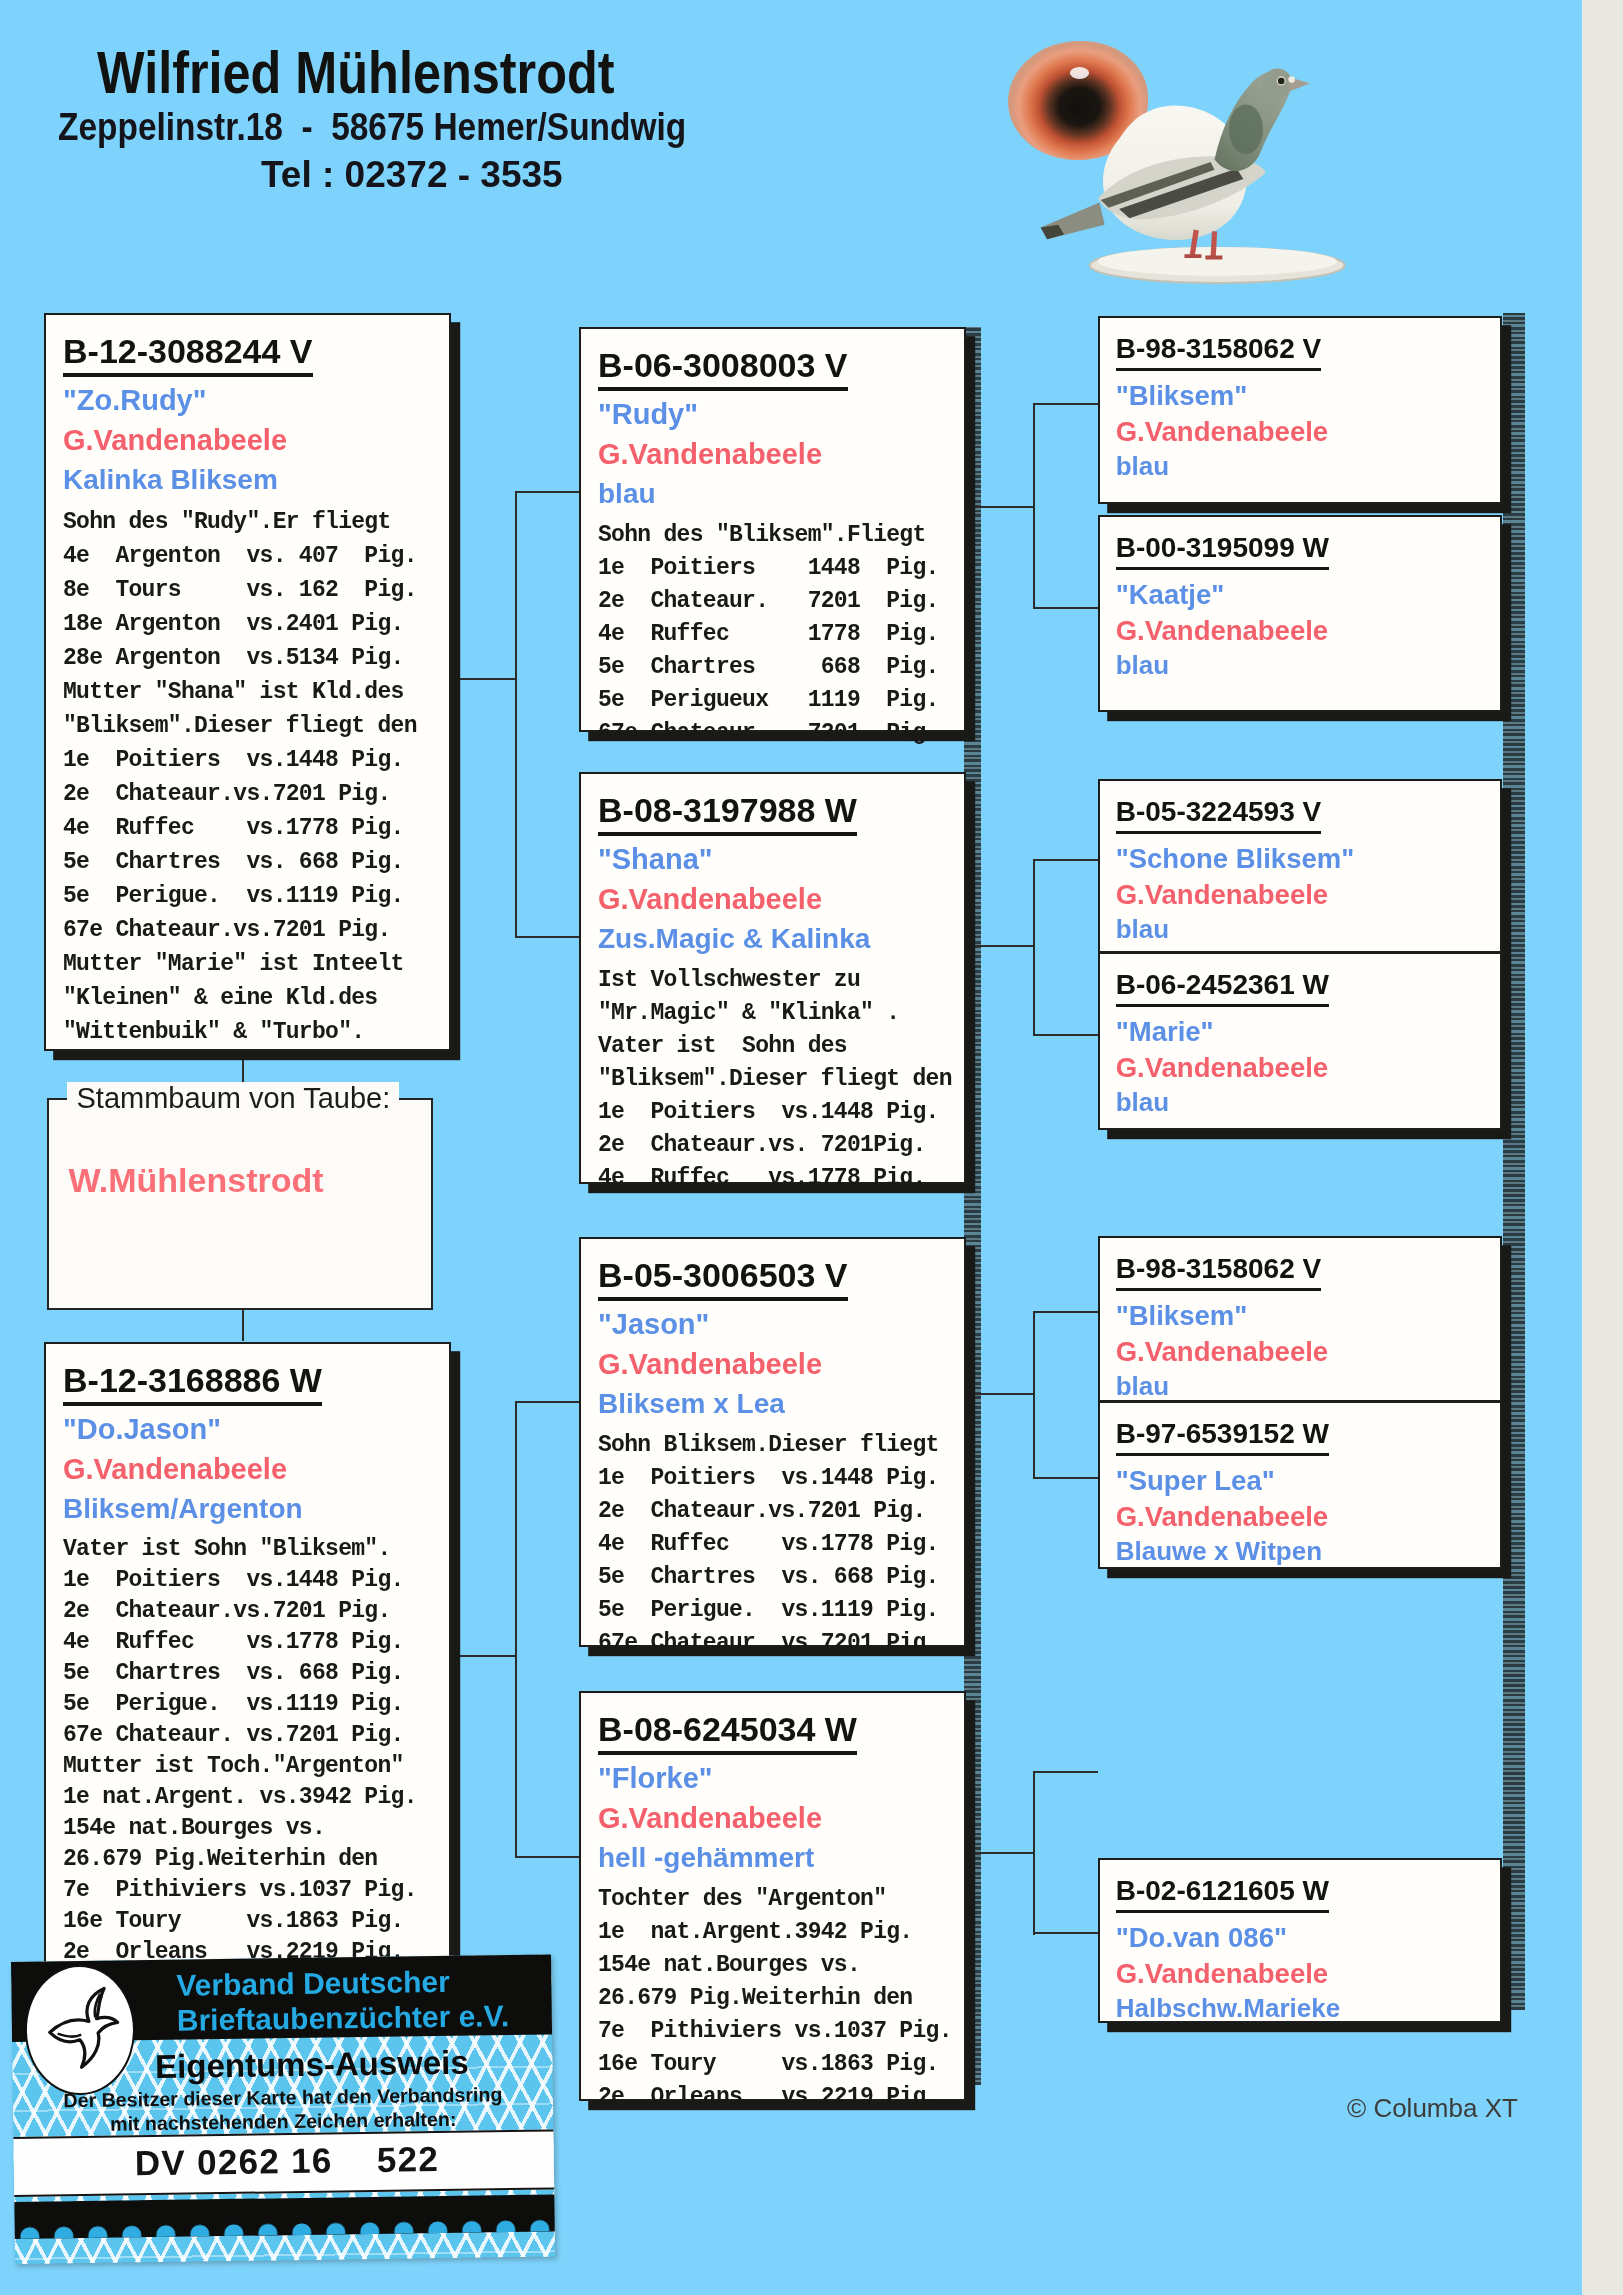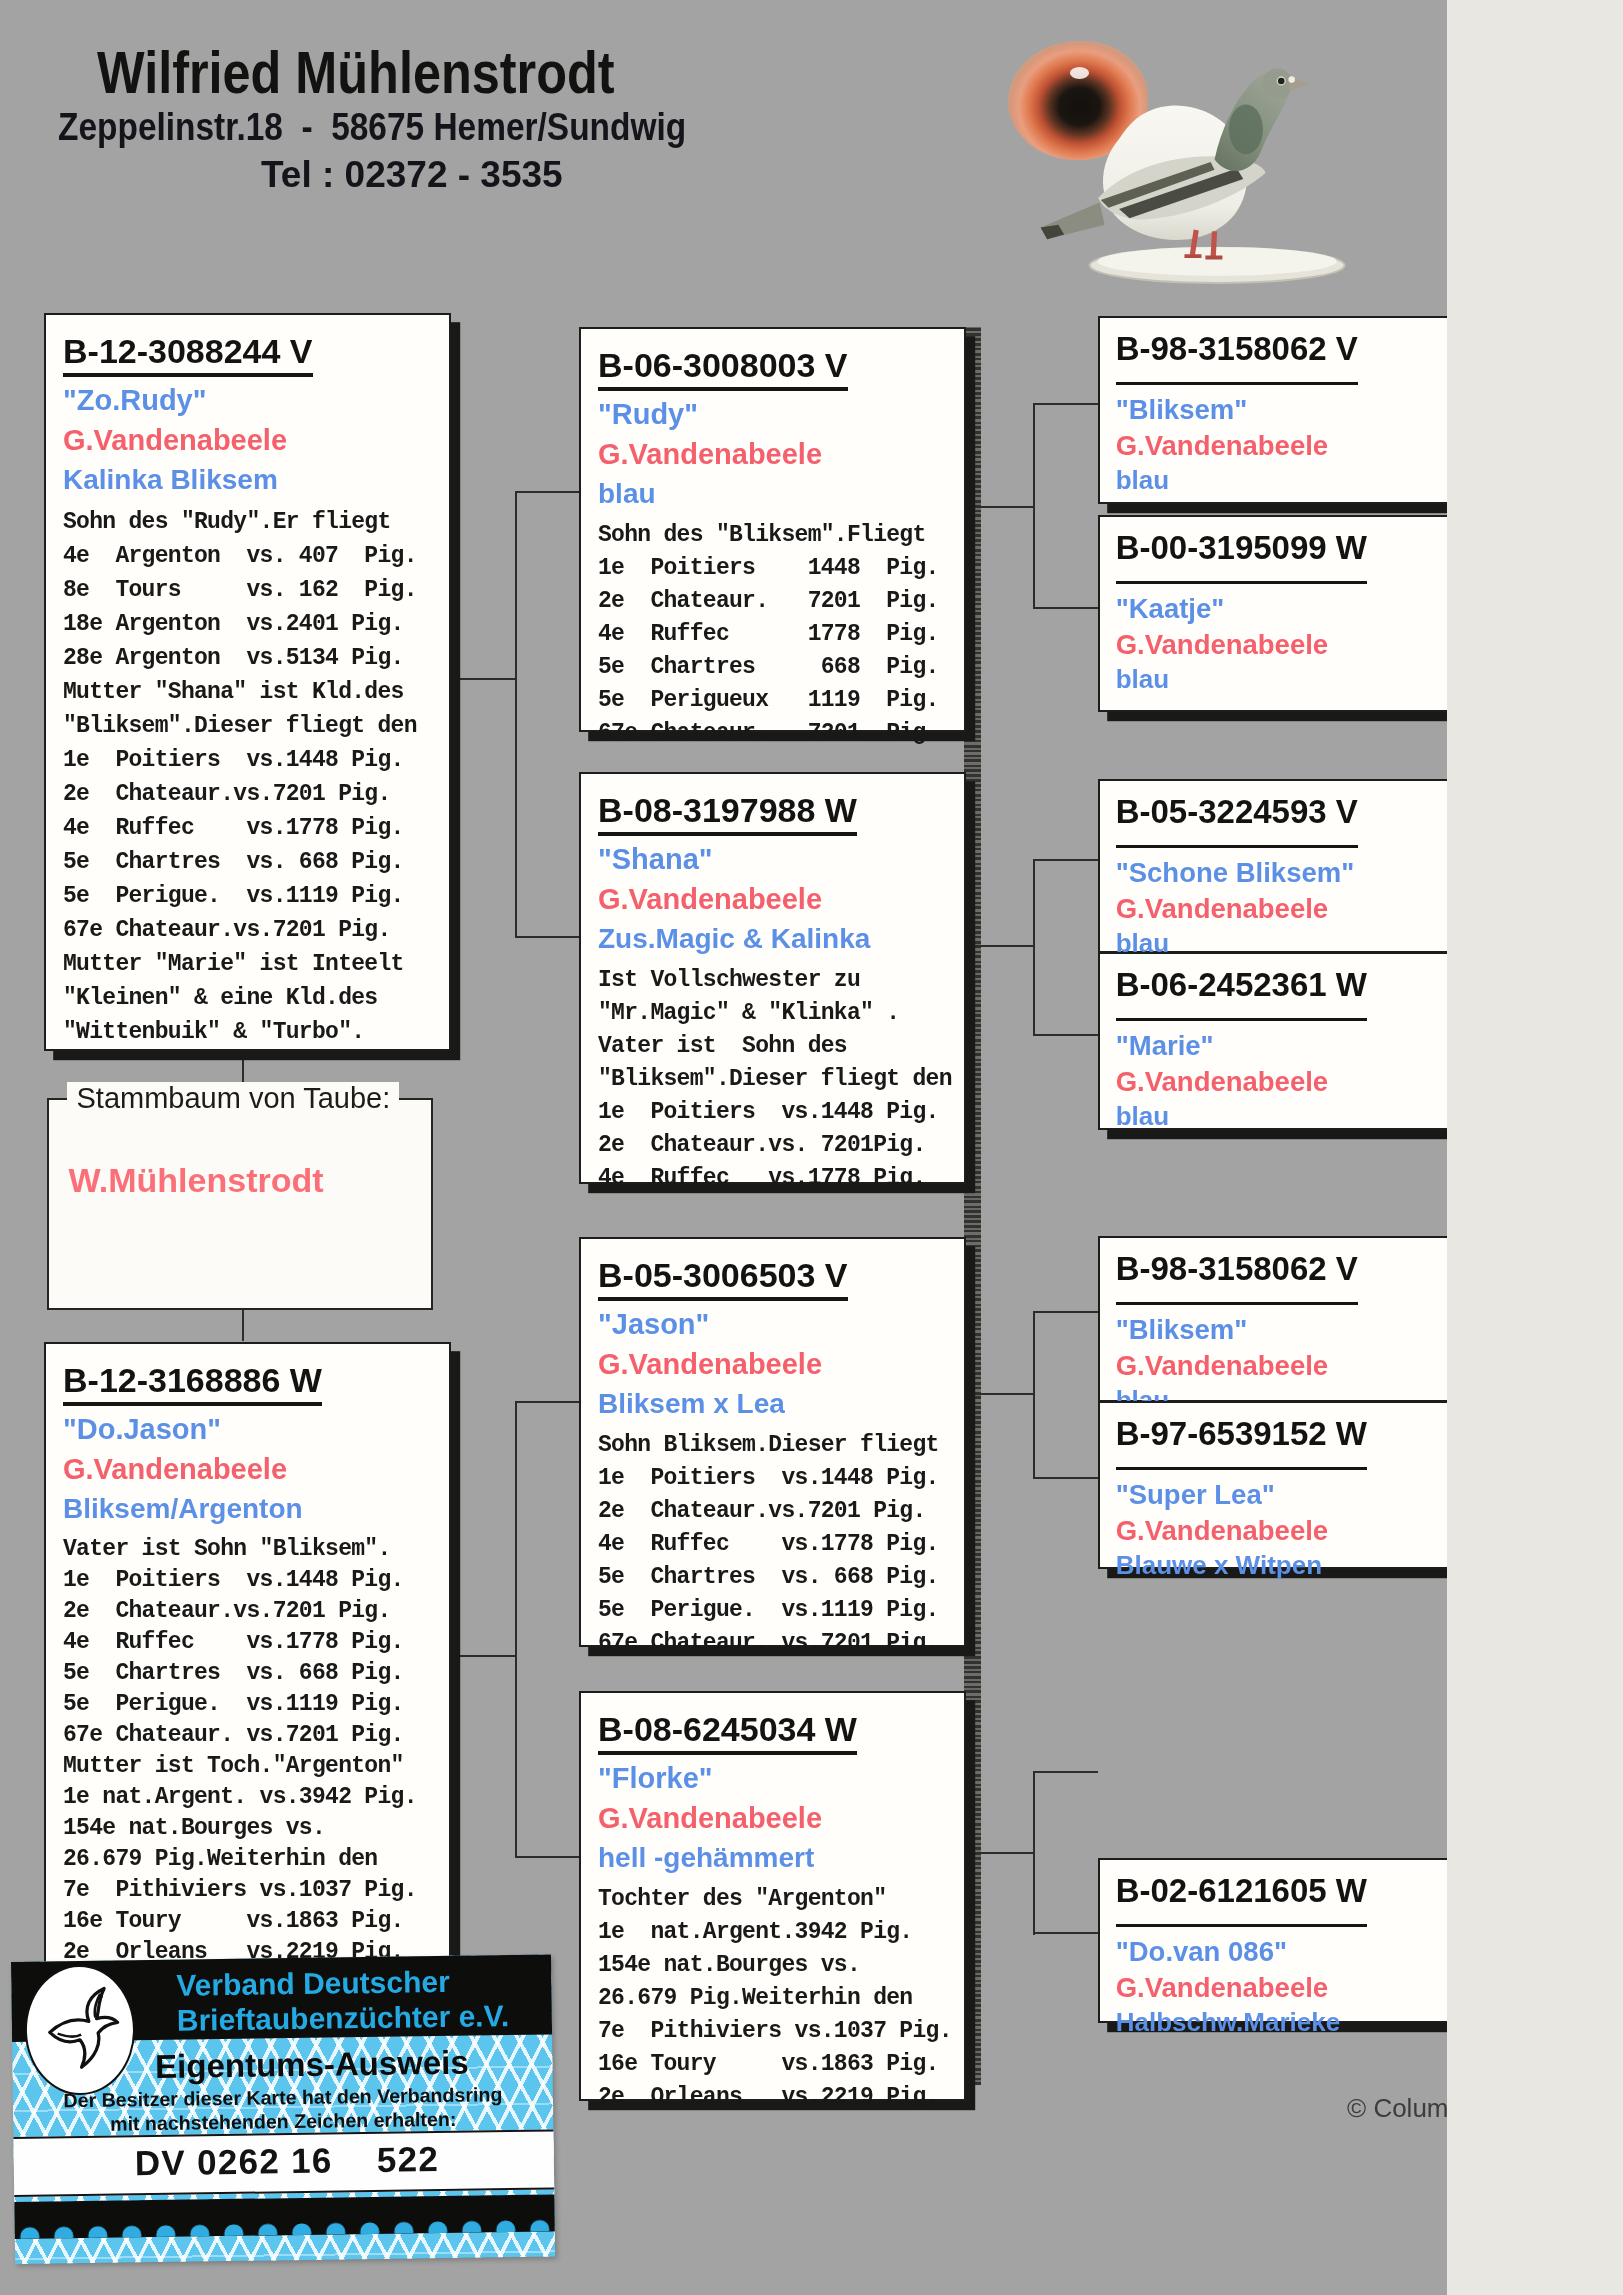--- a/index.html
+++ b/index.html
@@ -1,16 +1,16 @@
 <!DOCTYPE html>
 <html style="font-size:10.5px"><head>
 <meta charset="utf-8">
 <style>
   html,body{margin:0;padding:0;background:#e9e7e2;}
-  .page{position:relative;width:1447px;height:2295px;background:#a3a3a3;overflow:hidden;
+  .page{position:relative;width:1582px;height:2295px;background:#7dd3fc;overflow:hidden;
         font-family:"Liberation Sans",sans-serif;color:#161616;}
 
   
   .lh-name{position:absolute;left:97px;top:38px;font-size:60px;font-weight:bold;
            letter-spacing:0px;transform:scaleX(.84);transform-origin:left top;white-space:pre;color:#121210;}
   .lh-addr{position:absolute;left:58px;top:106px;font-size:38px;font-weight:bold;
            transform:scaleX(.88);transform-origin:left top;white-space:pre;color:#14141a;}
   .lh-tel{position:absolute;left:261px;top:154px;font-size:37px;font-weight:bold;white-space:pre;color:#14141a;}
 
   
@@ -23,21 +23,21 @@
   .noise-v{position:absolute;opacity:.85;
        background:repeating-linear-gradient(0deg, rgba(22,22,20,.95) 0 2.6px, rgba(74,70,62,.75) 2.6px 4.6px,
                   rgba(16,16,14,.9) 4.6px 7.2px, rgba(58,56,50,.6) 7.2px 9.8px);}
 
   
   .pbox{position:absolute;background:#fffefb;border:2px solid #1d1d1b;box-shadow:9.2px 9.2px 0 #191917;}
   .box-big{padding:17px 17px 0 17px;}
   .box-r{padding:14.4px 15.7px 0 15.7px;}
   .ring{display:inline-block;color:#131311;font-weight:bold;white-space:pre;}
   .box-big .ring{font-size:34px;line-height:38px;border-bottom:4.6px solid #151513;padding-bottom:3.3px;margin-bottom:7.9px;}
-  .box-r   .ring{font-size:33px;line-height:34px;border-bottom:3.9px solid #151513;padding-bottom:16px;margin-bottom:9.2px;}
+  .box-r   .ring{font-size:28px;line-height:34px;border-bottom:3.9px solid #151513;padding-bottom:2px;margin-bottom:9.2px;}
   .pname,.pcolor{color:#5b90e6;font-weight:bold;white-space:pre;}
   .breeder{color:#f4606b;font-weight:bold;white-space:pre;}
   .box-big .pname{font-size:29px;line-height:31px;margin-bottom:9.2px;}
   .box-big .breeder{font-size:29px;line-height:31px;margin-bottom:7.9px;}
   .box-big .pcolor{font-size:28px;line-height:31px;margin-bottom:9.8px;}
   .box-r .pname{font-size:27.5px;line-height:30px;margin-bottom:6.5px;}
   .box-r .breeder{font-size:27.5px;line-height:30px;margin-bottom:5.2px;}
   .box-r .pcolor{font-size:26px;line-height:29px;}
   .pbody{font-family:"Liberation Mono",monospace;font-weight:bold;font-size:23px;
          letter-spacing:-0.7px;white-space:pre;color:#191917;}

